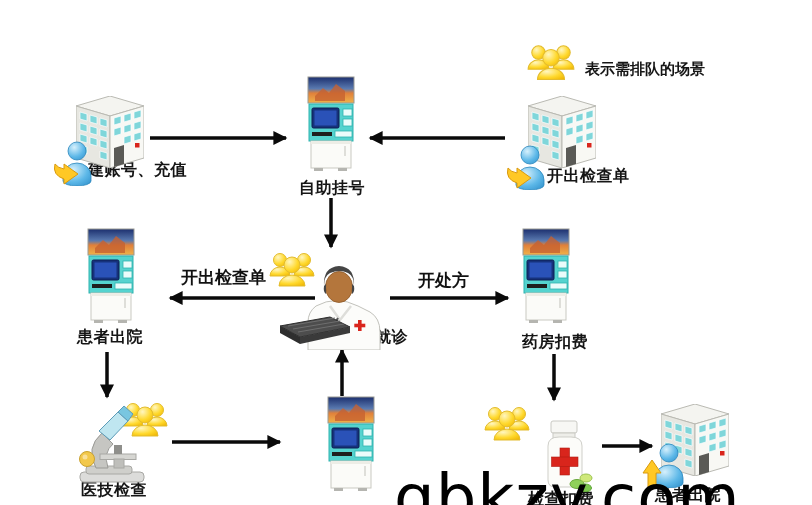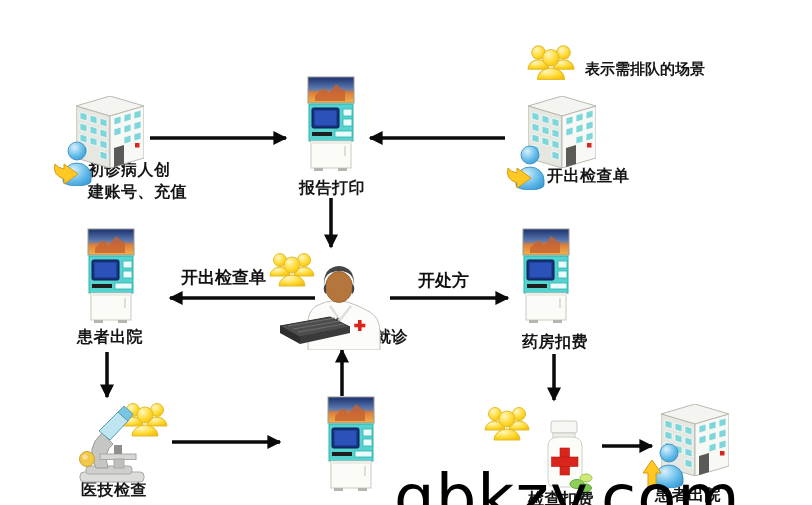--- a/index.html
+++ b/index.html
@@ -190,30 +190,29 @@
     <svg class="ic" width="68" height="72">
         <use href="#sym-building"></use>
       </svg>
   </div>
   <div class="node icons" style="left:52px;top:100px">
     <svg class="ic" width="42" height="46">
         <use href="#sym-person"></use>
       </svg>
   </div>
   <div class="lbl lbl2" style="left:88px;top:119px">
-    <div>初诊病人创</div>
     <div>建账号、充值</div>
   </div>
 
   <div class="node icons" style="left:303px;top:36px">
     <svg class="ic" width="56" height="96">
         <use href="#sym-kiosk"></use>
       </svg>
   </div>
-  <div class="lbl" style="left:299px;top:138px">报告打印</div>
+  <div class="lbl" style="left:299px;top:138px">自助挂号</div>
 
   <div class="node icons" style="left:528px;top:56px">
     <svg class="ic" width="68" height="72">
         <use href="#sym-building"></use>
       </svg>
   </div>
   <div class="node icons" style="left:505px;top:104px">
     <svg class="ic" width="42" height="46">
         <use href="#sym-person"></use>
       </svg>

